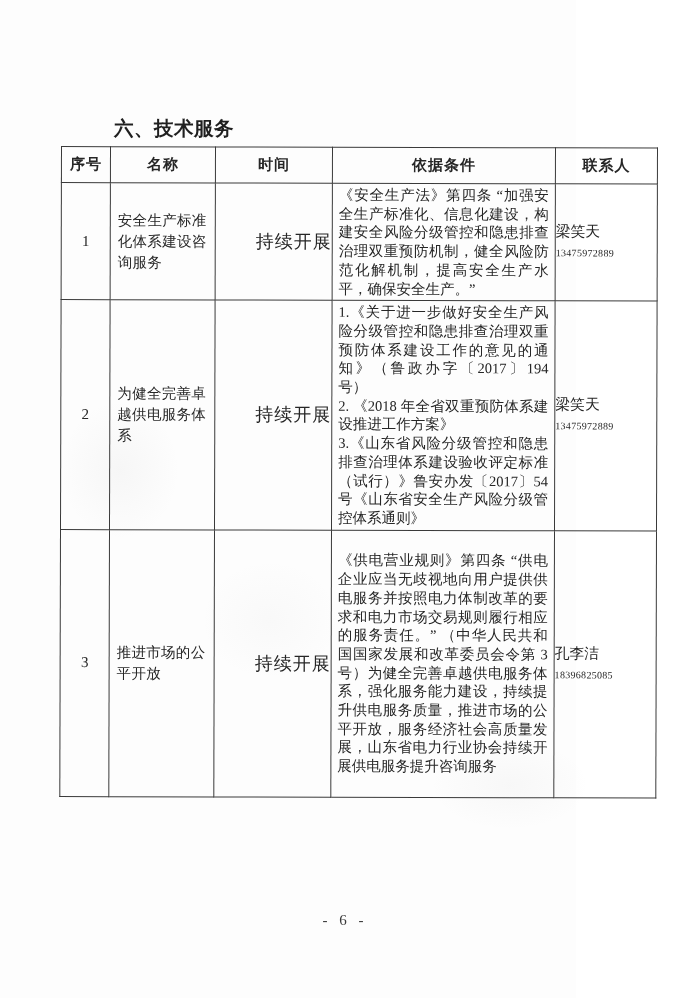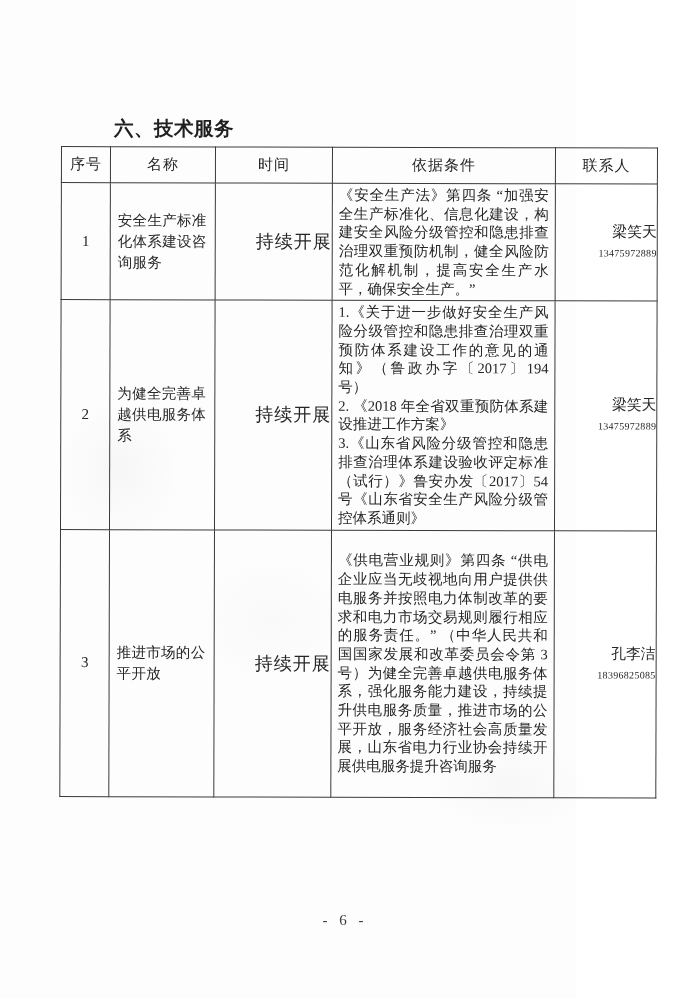--- a/index.html
+++ b/index.html
@@ -52,21 +52,21 @@
     vertical-align: middle;
     overflow: hidden;
   }
   tr.hdr { height: 36px; }
   tr.r1 { height: 115px; }
   tr.r2 { height: 208px; }
   tr.r3 { height: 267px; }
 
   th.col-hdr {
     font-size: 15px;
-    font-weight: normal;
+    font-weight: bold;
     text-align: center;
     letter-spacing: 1px;
     color: #222;
   }
   td.cell-no {
     text-align: center;
     font-size: 15px;
   }
   td.cell-name {
     padding: 0 7px;
@@ -82,21 +82,21 @@
   }
   td.cell-basis {
     padding: 2px 6px;
     font-size: 14.5px;
     line-height: 18.7px;
     text-align: justify;
     white-space: pre-wrap;
     word-break: break-all;
   }
   td.cell-contact {
-    text-align: right;
+    text-align: left;
     font-size: 14.8px;
     line-height: 22px;
   }
   .phone {
     display: block;
     font-size: 10px;
     letter-spacing: 0.3px;
   }
 
   .page-number {

